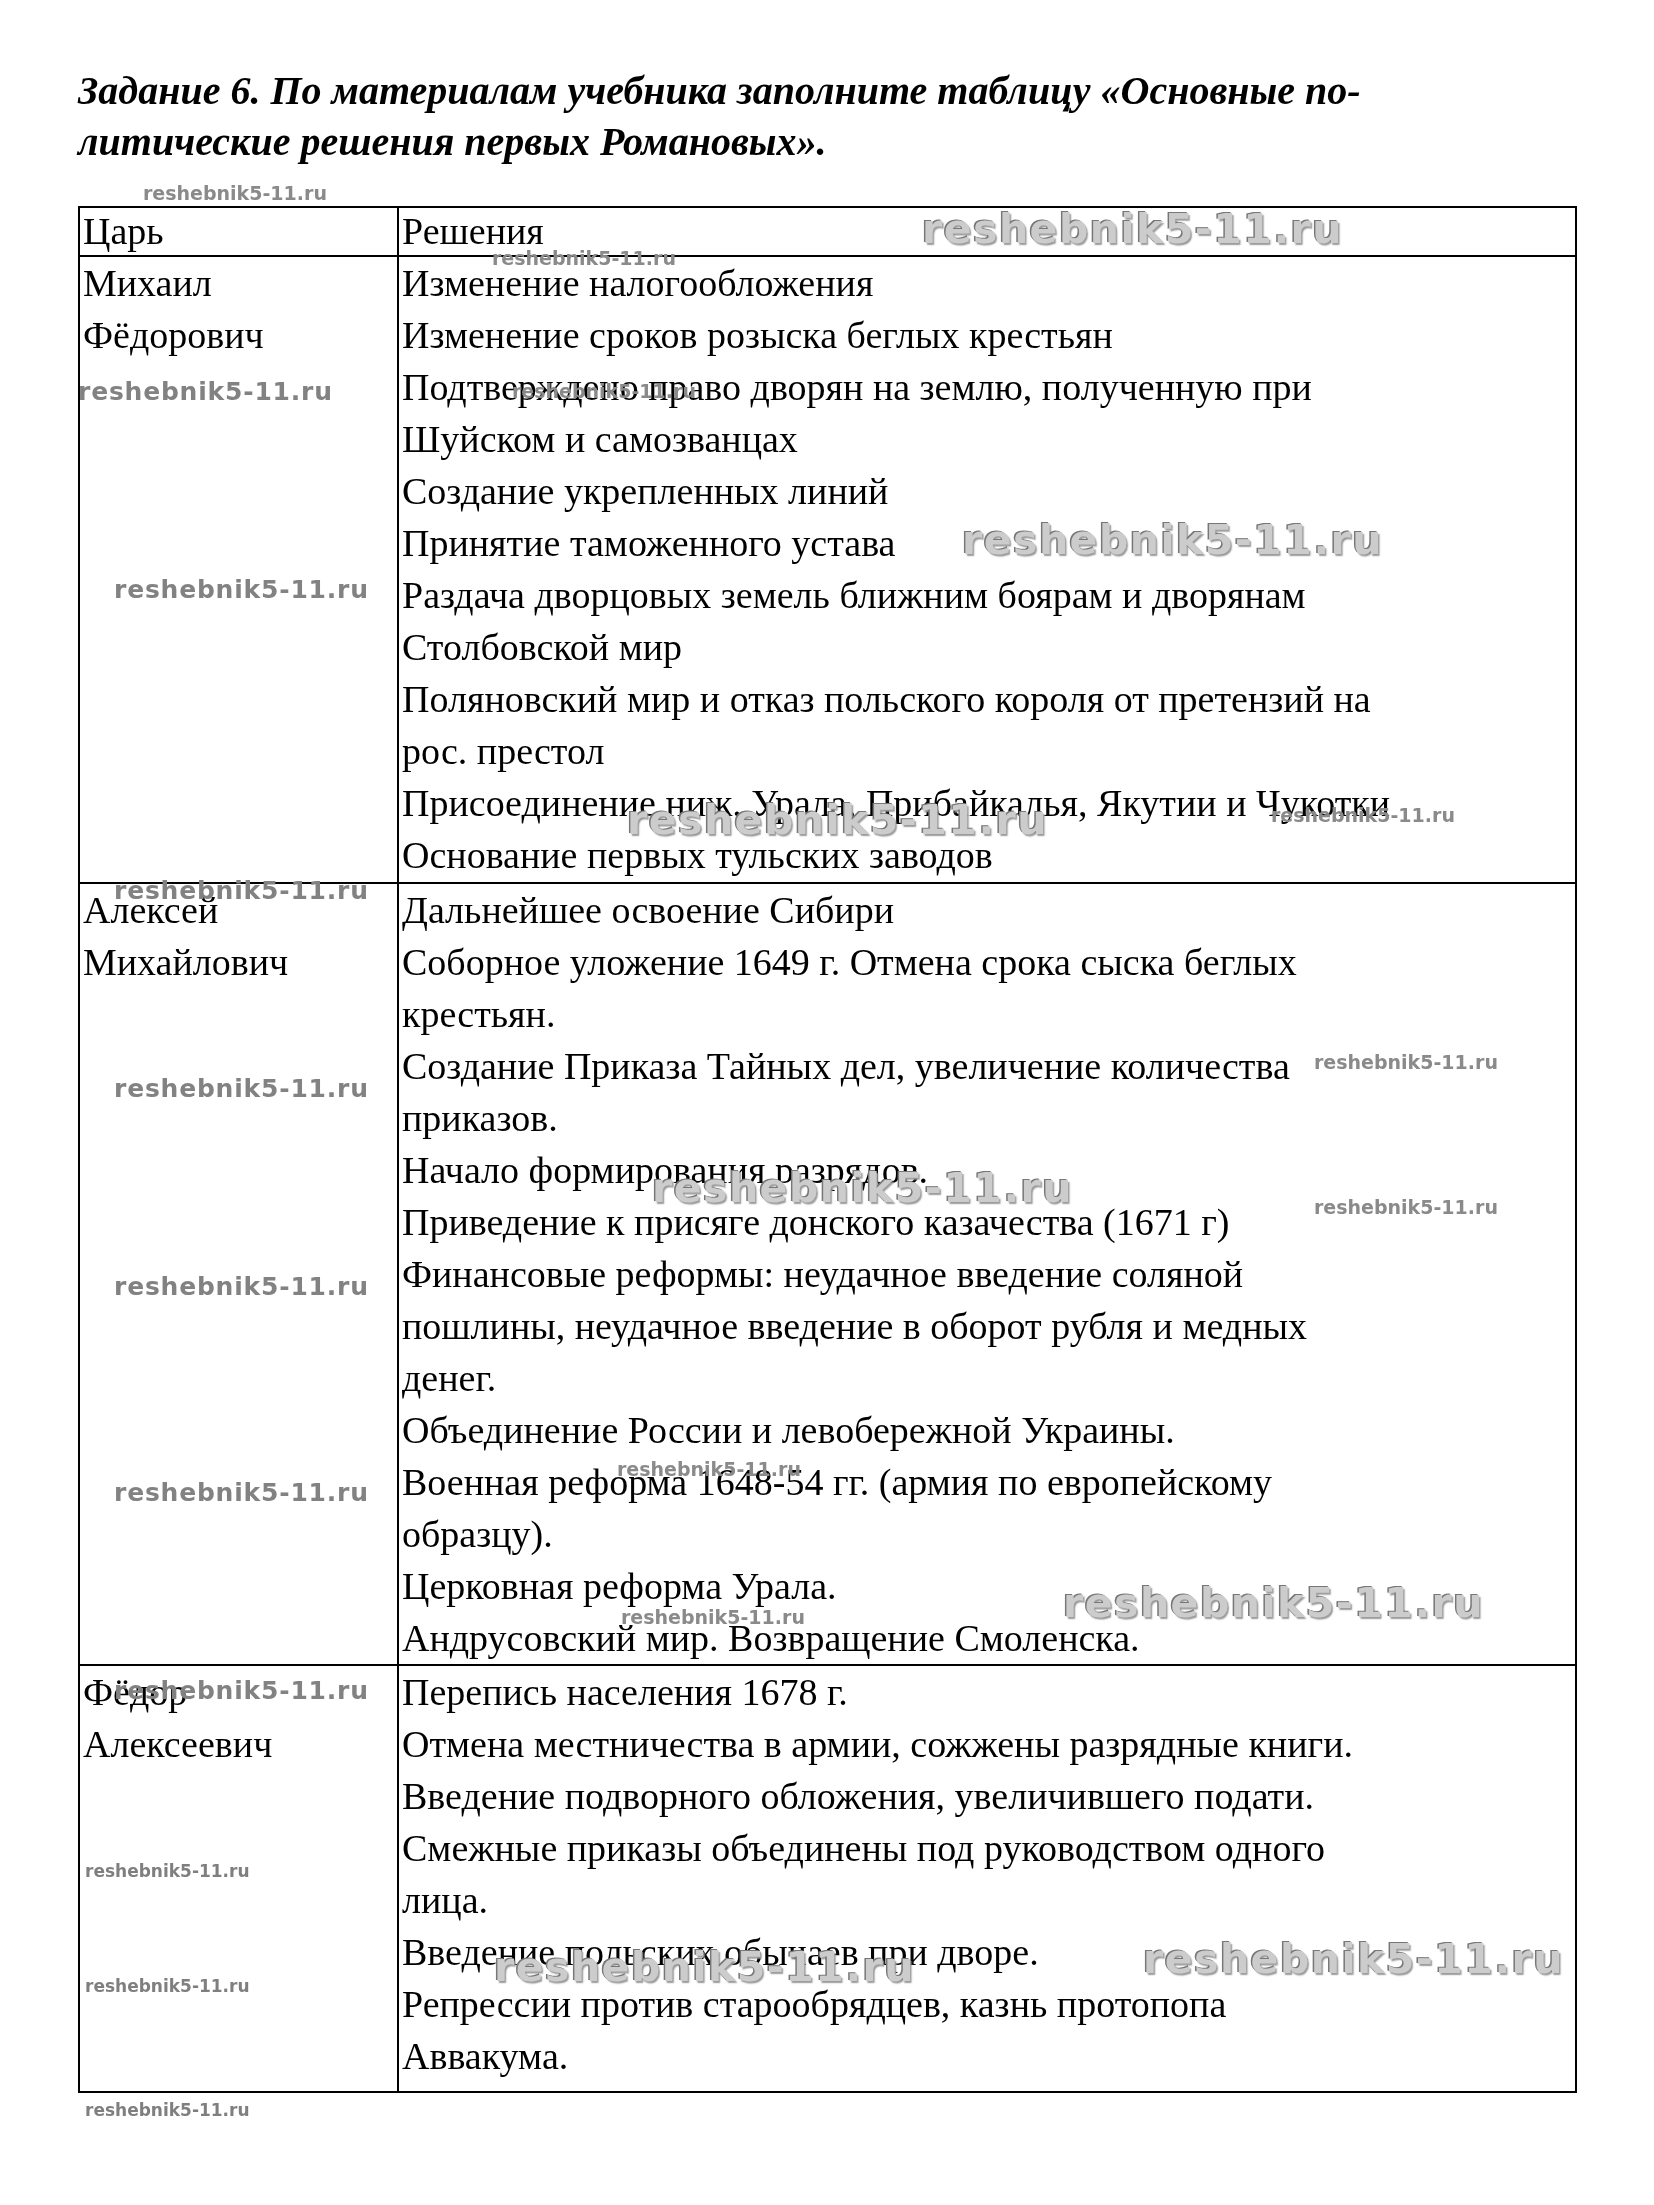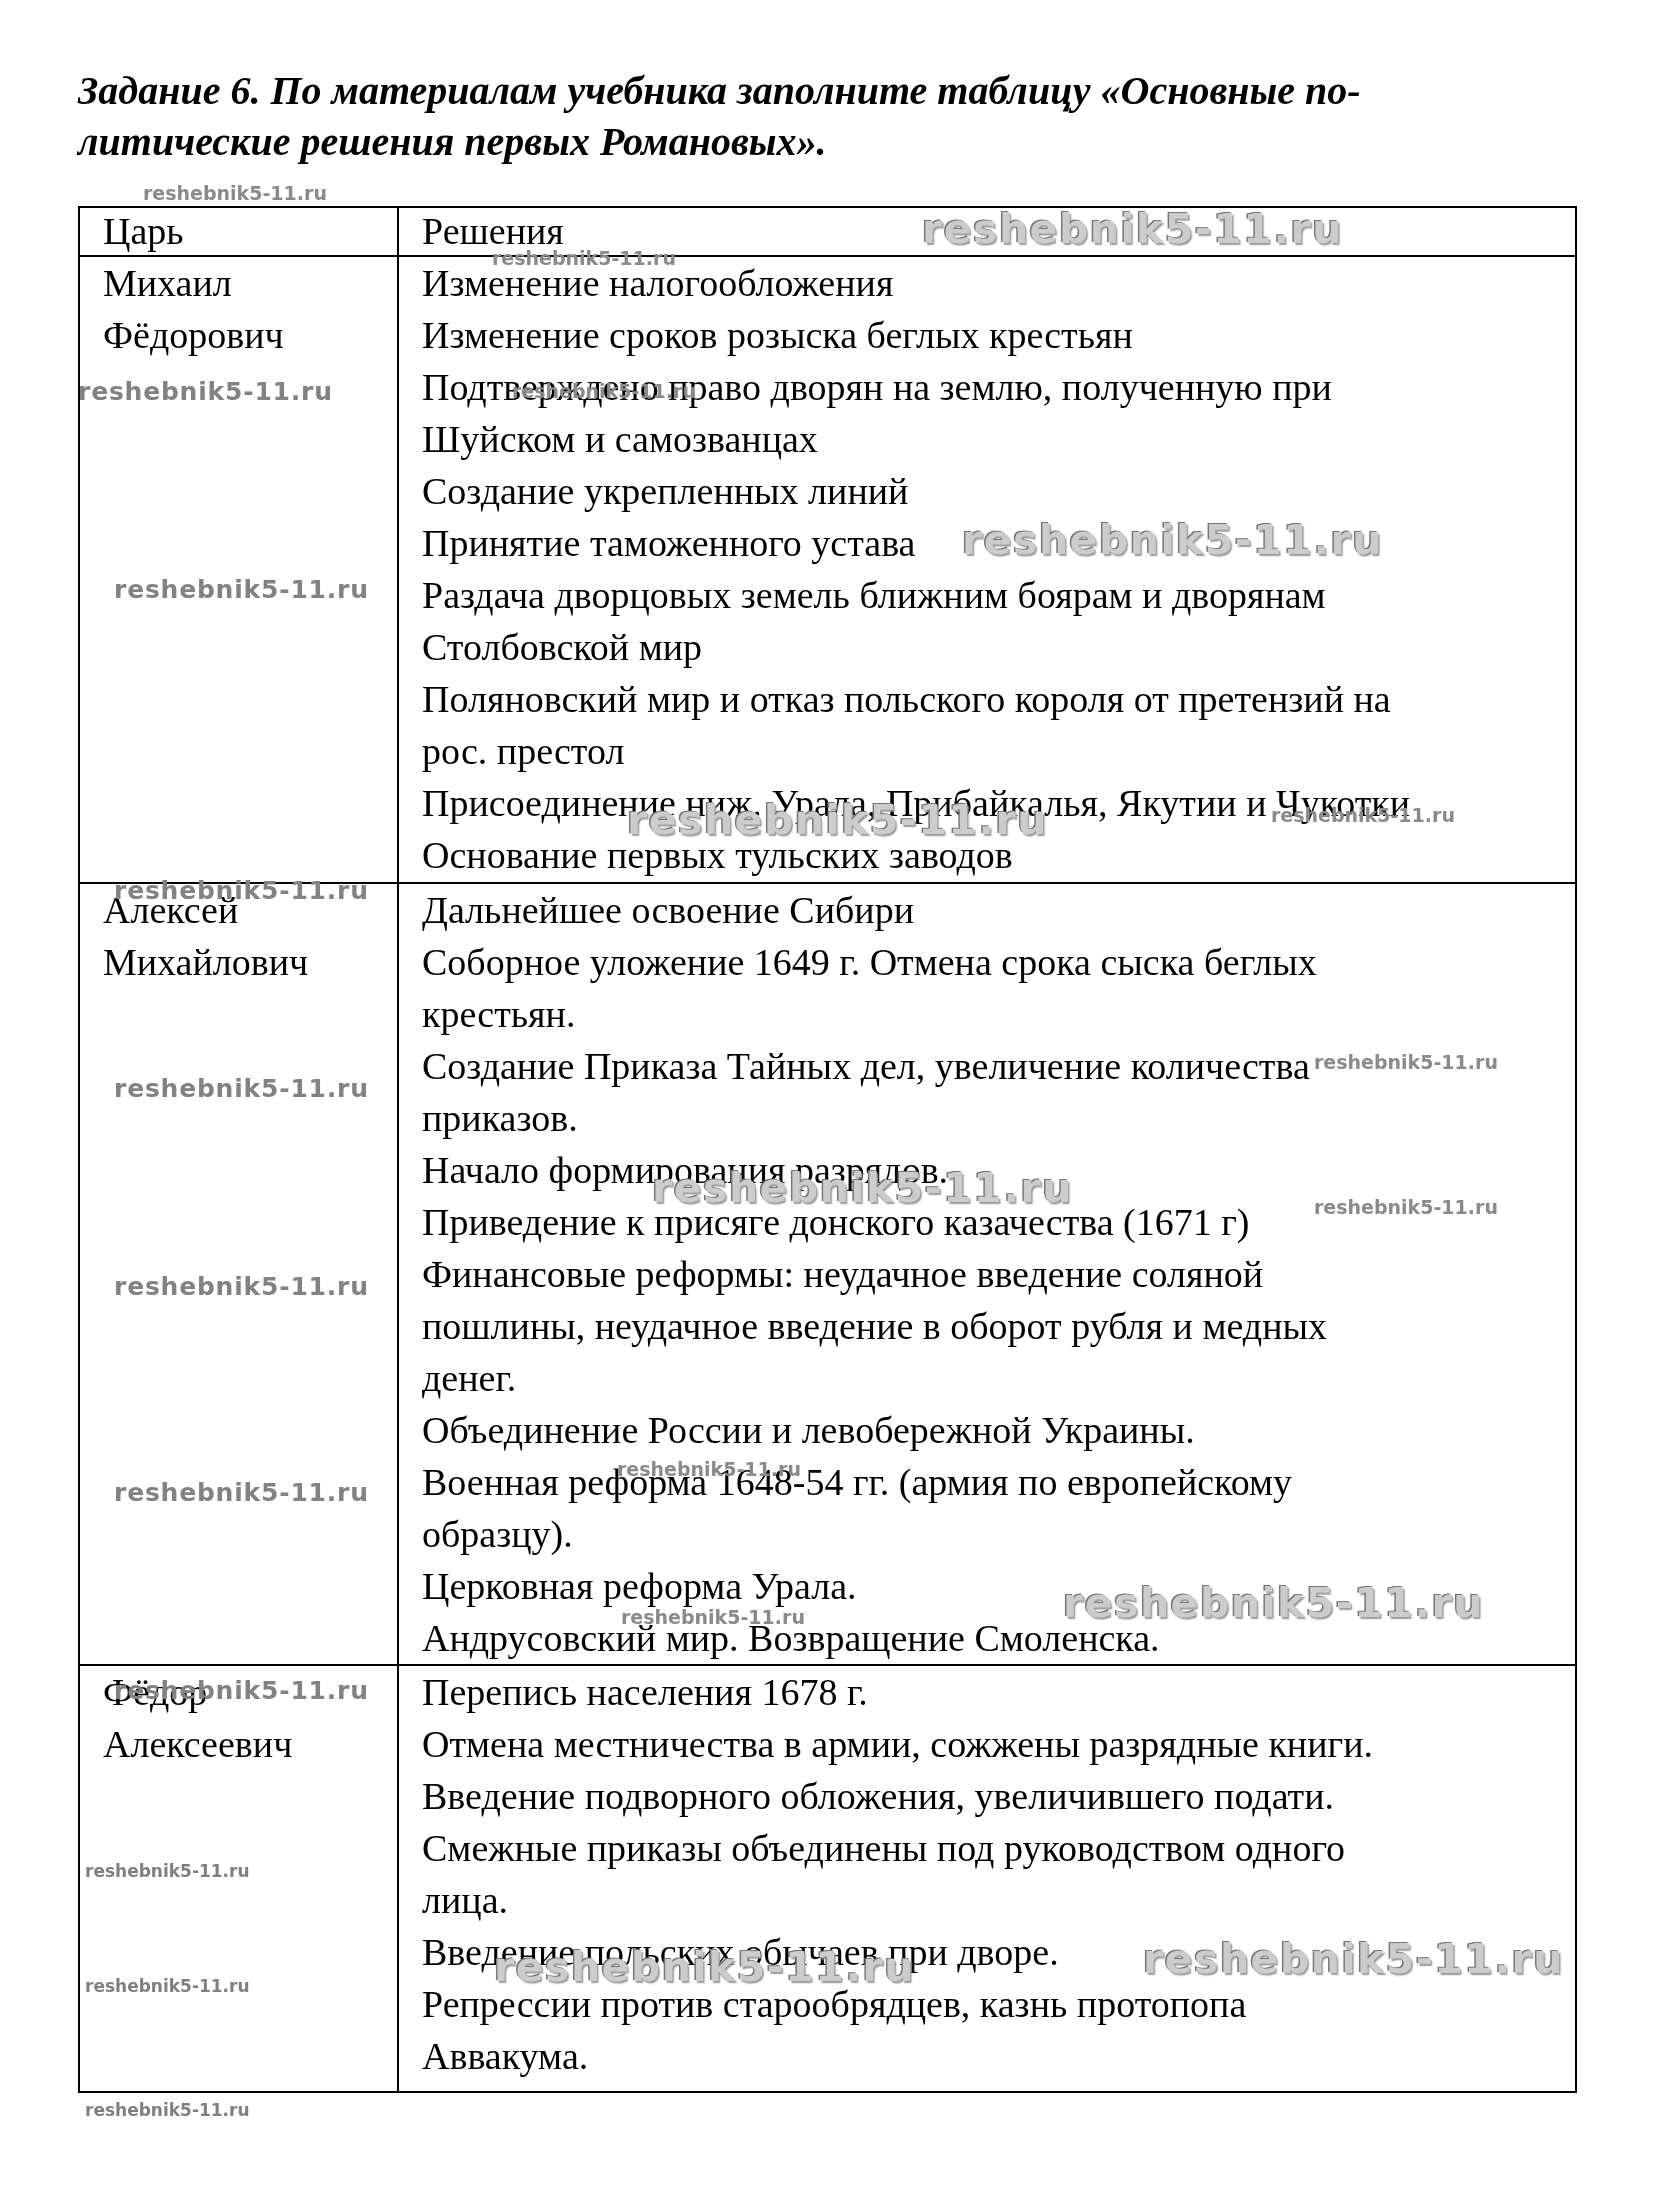--- a/index.html
+++ b/index.html
@@ -31,21 +31,21 @@
     margin: 38px 0 0 78px;
     width: 1499px;
     border-collapse: collapse;
     table-layout: fixed;
   }
   table.main th,
   table.main td {
     border: 2.3px solid #000000;
     font-size: 38px;
     line-height: 52px;
-    padding: 0 23px;
+    padding: 0 3px;
     text-align: left;
     vertical-align: top;
     font-weight: normal;
   }
   table.main th {
     height: 47px;
     line-height: 47px;
   }
   td.tsar {
     vertical-align: middle;

